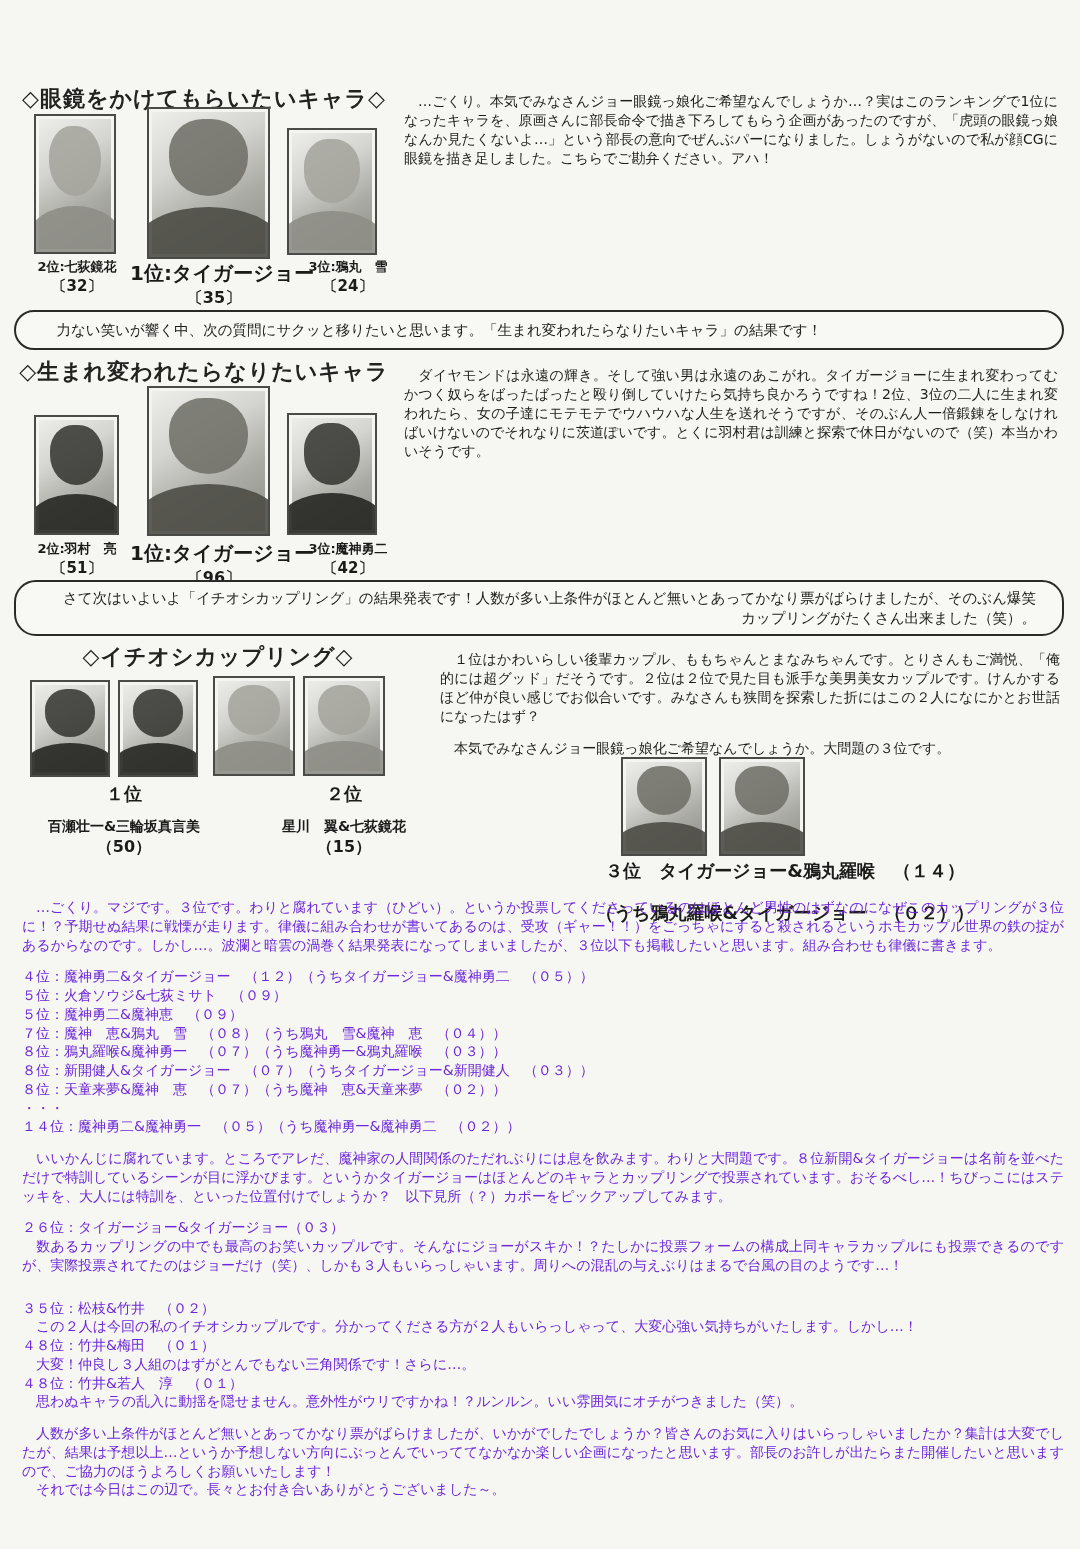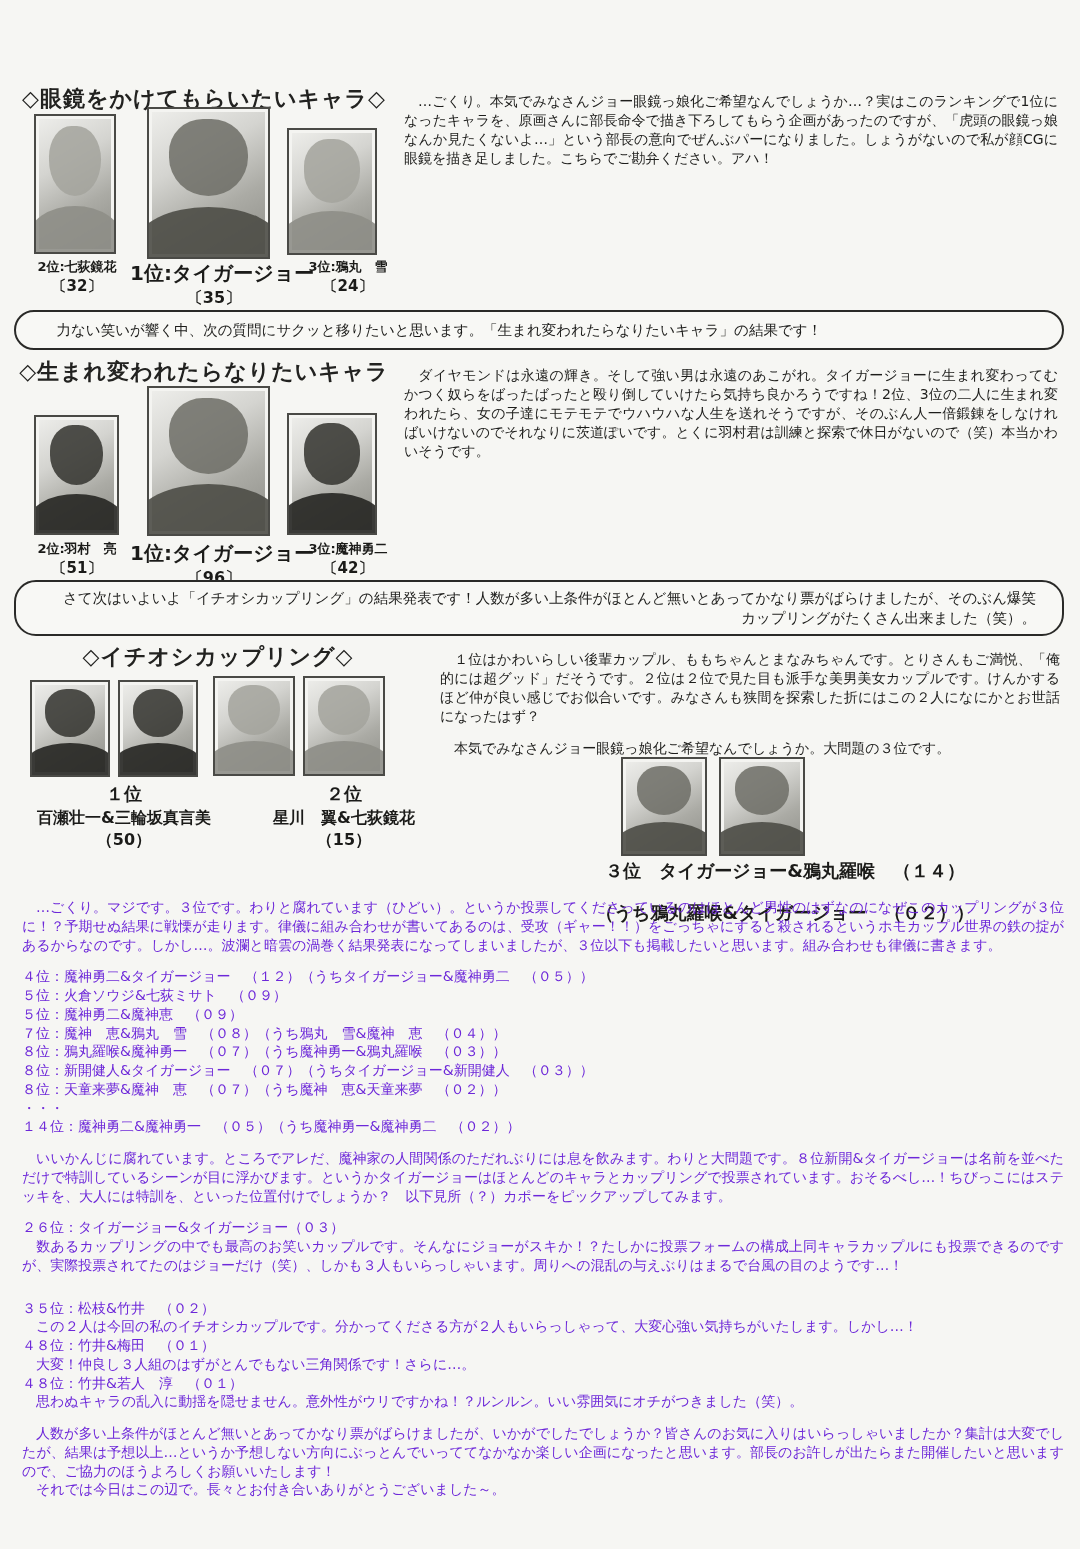--- a/index.html
+++ b/index.html
@@ -64,21 +64,21 @@
   .body-text{
     position:absolute;
     font-size:14px;line-height:1.36;
     text-align:justify;color:#1d1d1b;
   }
   .body-text p{margin:8px;}
   .body-text p + p{margin-top:13px;}
   
   .pair-caption{position:absolute;text-align:center;font-weight:900;color:#1b1b19;}
   .pair-caption .pc-rank{font-size:18px;}
-  .pair-caption .pc-names{font-size:16px;white-space:nowrap;margin-top:2px;}
+  .pair-caption .pc-names{font-size:14px;white-space:nowrap;margin-top:12px;}
   .pair-caption .pc-votes{font-size:16px;margin-top:1px;}
   .pair3-caption{position:absolute;text-align:center;font-weight:900;color:#1b1b19;}
   .pair3-caption .p3-line1{font-size:18px;white-space:nowrap;}
   .pair3-caption .p3-line2{font-size:18px;margin-top:18px;white-space:nowrap;}
   
   .bottom{
     position:absolute;
     font-size:14px;line-height:1.34;
     color:#6d28d9;text-align:justify;
   }

